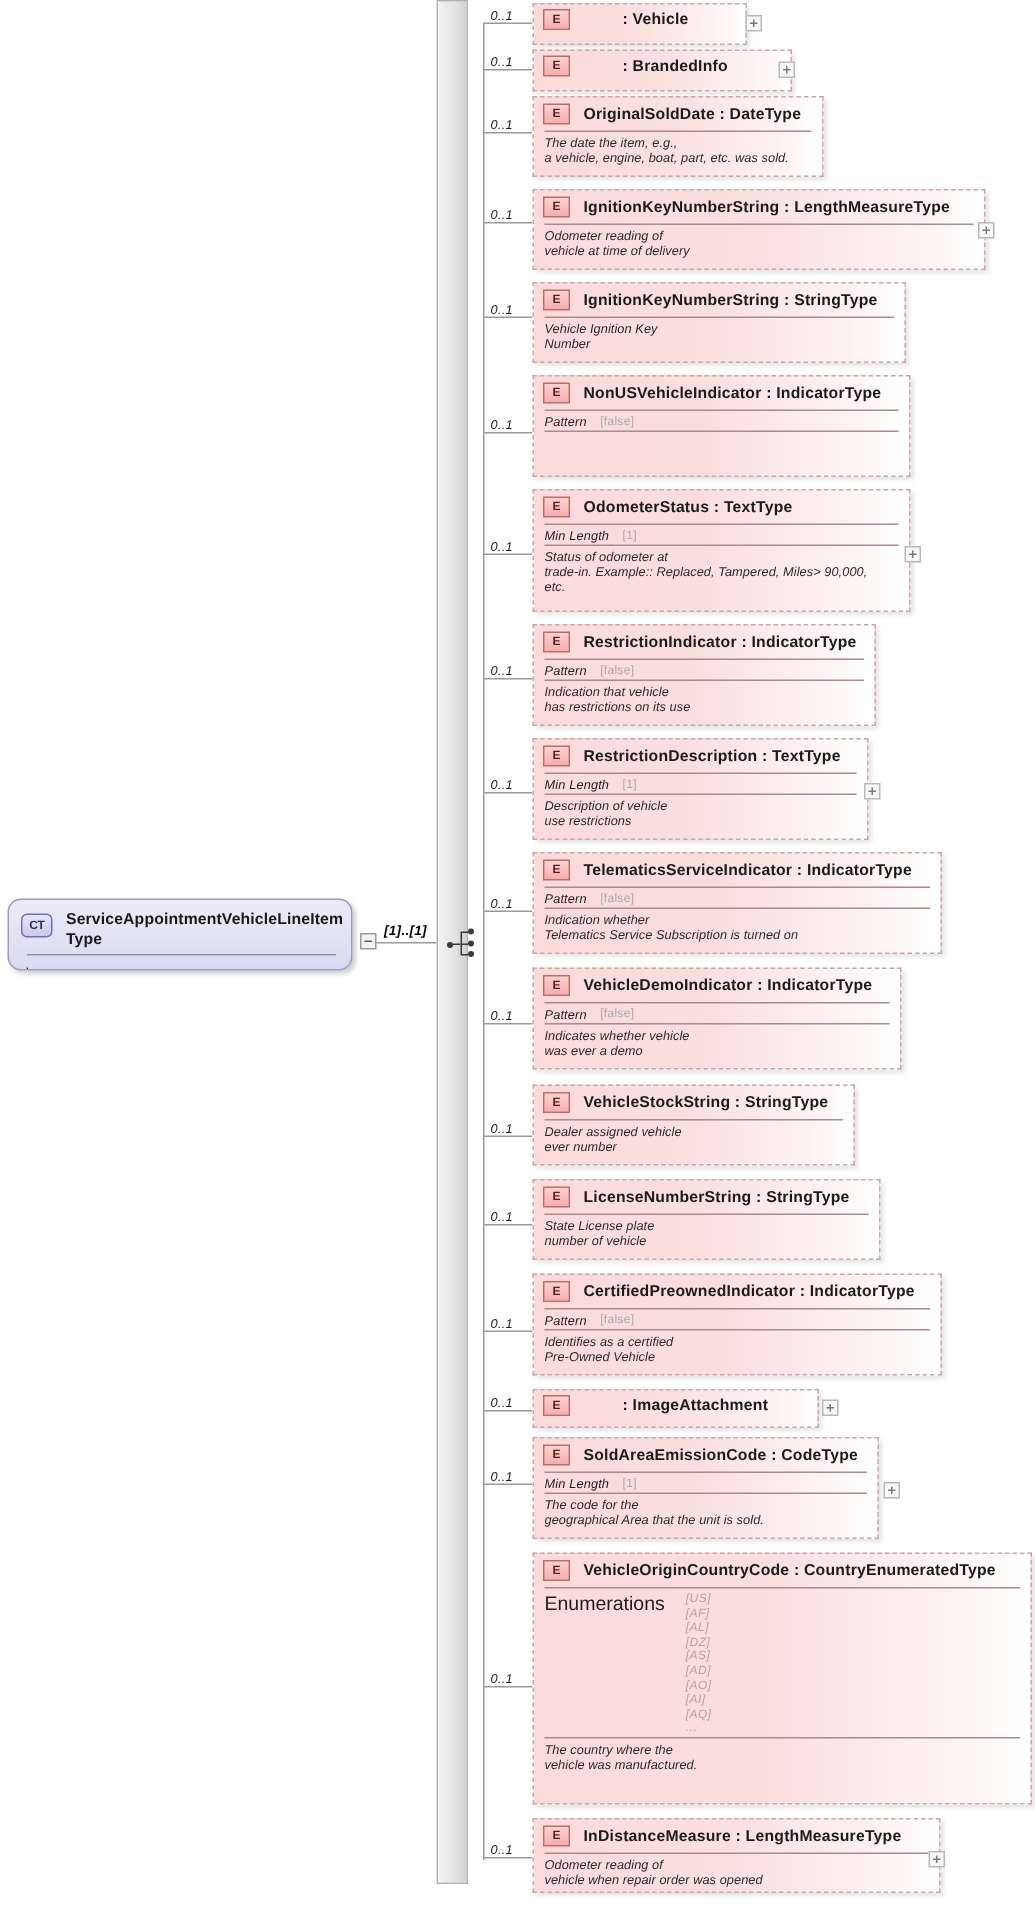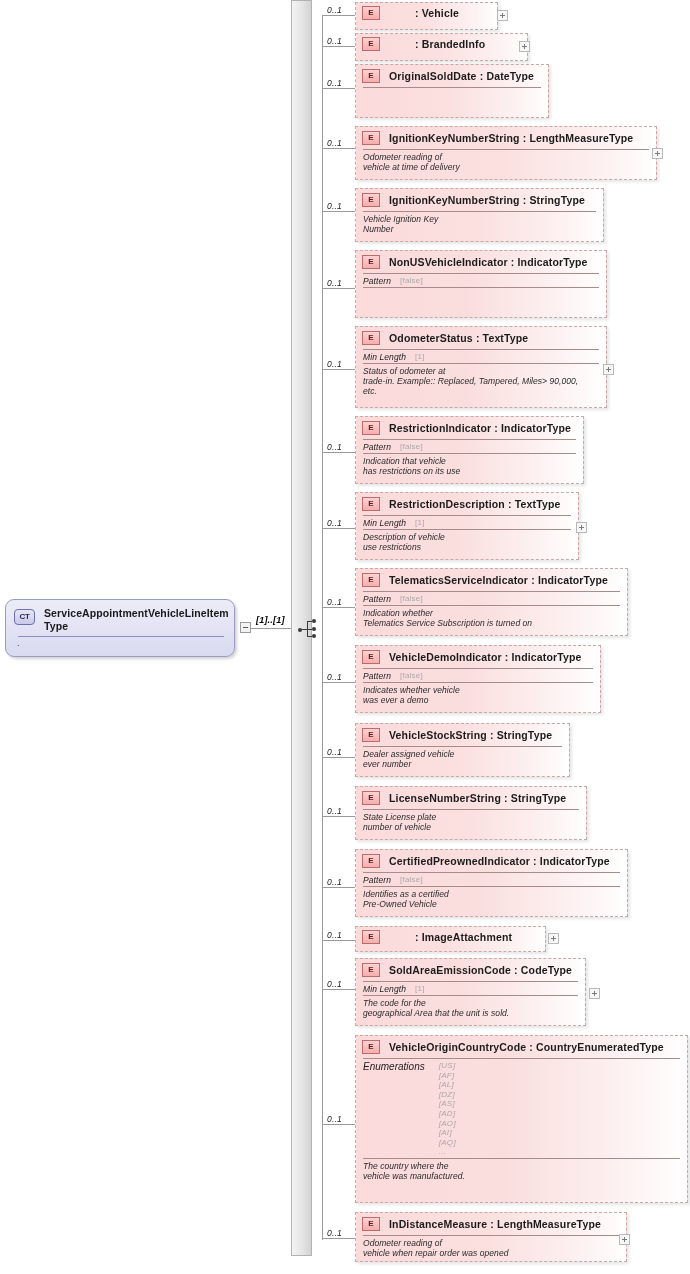--- a/index.html
+++ b/index.html
@@ -82,21 +82,21 @@
   .box-rule{height:1px;background:#a88b8b;margin:0 7px 0 7px;}
 
   .facet-row{display:flex;align-items:center;height:13px;padding:0 7px;}
   .facet-name{
     font-size:8.5px;font-style:italic;color:#1d1d1d;white-space:nowrap;
     font-weight:normal;letter-spacing:0.1px;
   }
   .facet-val{font-size:8px;color:#a9a9a9;margin-left:9px;white-space:nowrap;letter-spacing:0.2px;}
 
   .enum-block{display:flex;padding:2px 7px 1px 7px;}
-  .enum-label{font-size:10px;font-style:italic;color:#1d1d1d;white-space:nowrap;flex:0 0 auto;}
+  .enum-label{font-size:13px;color:#1d1d1d;white-space:nowrap;flex:0 0 auto;}
   .enum-vals{margin-left:14px;font-style:italic;}
   .enum-vals span{display:block;font-size:8px;color:#b0a5a5;line-height:9.6px;letter-spacing:0.3px;}
 
   .doc{
     padding:2px 7px 3px 7px;font-size:8.5px;font-style:italic;color:#2a2a2a;
     line-height:10.2px;letter-spacing:0.05px;white-space:pre-line;
   }
 
   .plus-box{
     position:absolute;width:11px;height:11px;box-sizing:border-box;
@@ -112,21 +112,21 @@
 </style>
 </head>
 <body>
 
 <div id="canvas">
 
   <div class="seq-bar" style="left:291px;top:0px;width:21px;height:1256px;"></div>
 
   <div class="line-v" style="left:322px;top:16px;height:1224px;"></div>
 
-  <div class="ct-node" style="left:5px;top:599px;width:230px;height:58px;">
+  <div class="ct-node" style="left:5px;top:599px;width:230px;height:48px;">
     <div class="ct-head">
       <div class="ct-badge">CT</div>
       <div class="ct-title">
         <div>ServiceAppointmentVehicleLineItem</div>
         <div>Type</div>
       </div>
     </div>
     <div class="ct-rule"></div>
     <div class="ct-dot">.</div>
   </div>
@@ -167,20 +167,22 @@
       </div>
       <div class="plus-box" style="left: 519px; top: 41px;"></div>
       <div class="line-h" style="left: 322px; top: 88px; width: 33px;"></div>
       <div class="card" style="left: 327px; top: 78px;">0..1</div>
       <div class="ebox simple" style="left: 355px; top: 64px; width: 194px; height: 54px;">
         <div class="ebox-head" style="height: 22px;">
           <div class="e-badge">E</div>
           <div class="e-name"><span>OriginalSoldDate</span> <span class="sep">:</span> <span>DateType</span></div>
         </div>
         <div class="box-rule"></div>
+        <div class="doc">The date the item, e.g.,
+a vehicle, engine, boat, part, etc. was sold.</div>
       </div>
       <div class="line-h" style="left: 322px; top: 148px; width: 33px;"></div>
       <div class="card" style="left: 327px; top: 138px;">0..1</div>
       <div class="ebox simple" style="left: 355px; top: 126px; width: 302px; height: 54px;">
         <div class="ebox-head" style="height: 22px;">
           <div class="e-badge">E</div>
           <div class="e-name"><span>IgnitionKeyNumberString</span> <span class="sep">:</span> <span>LengthMeasureType</span></div>
         </div>
         <div class="box-rule"></div>
         <div class="doc">Odometer reading of

